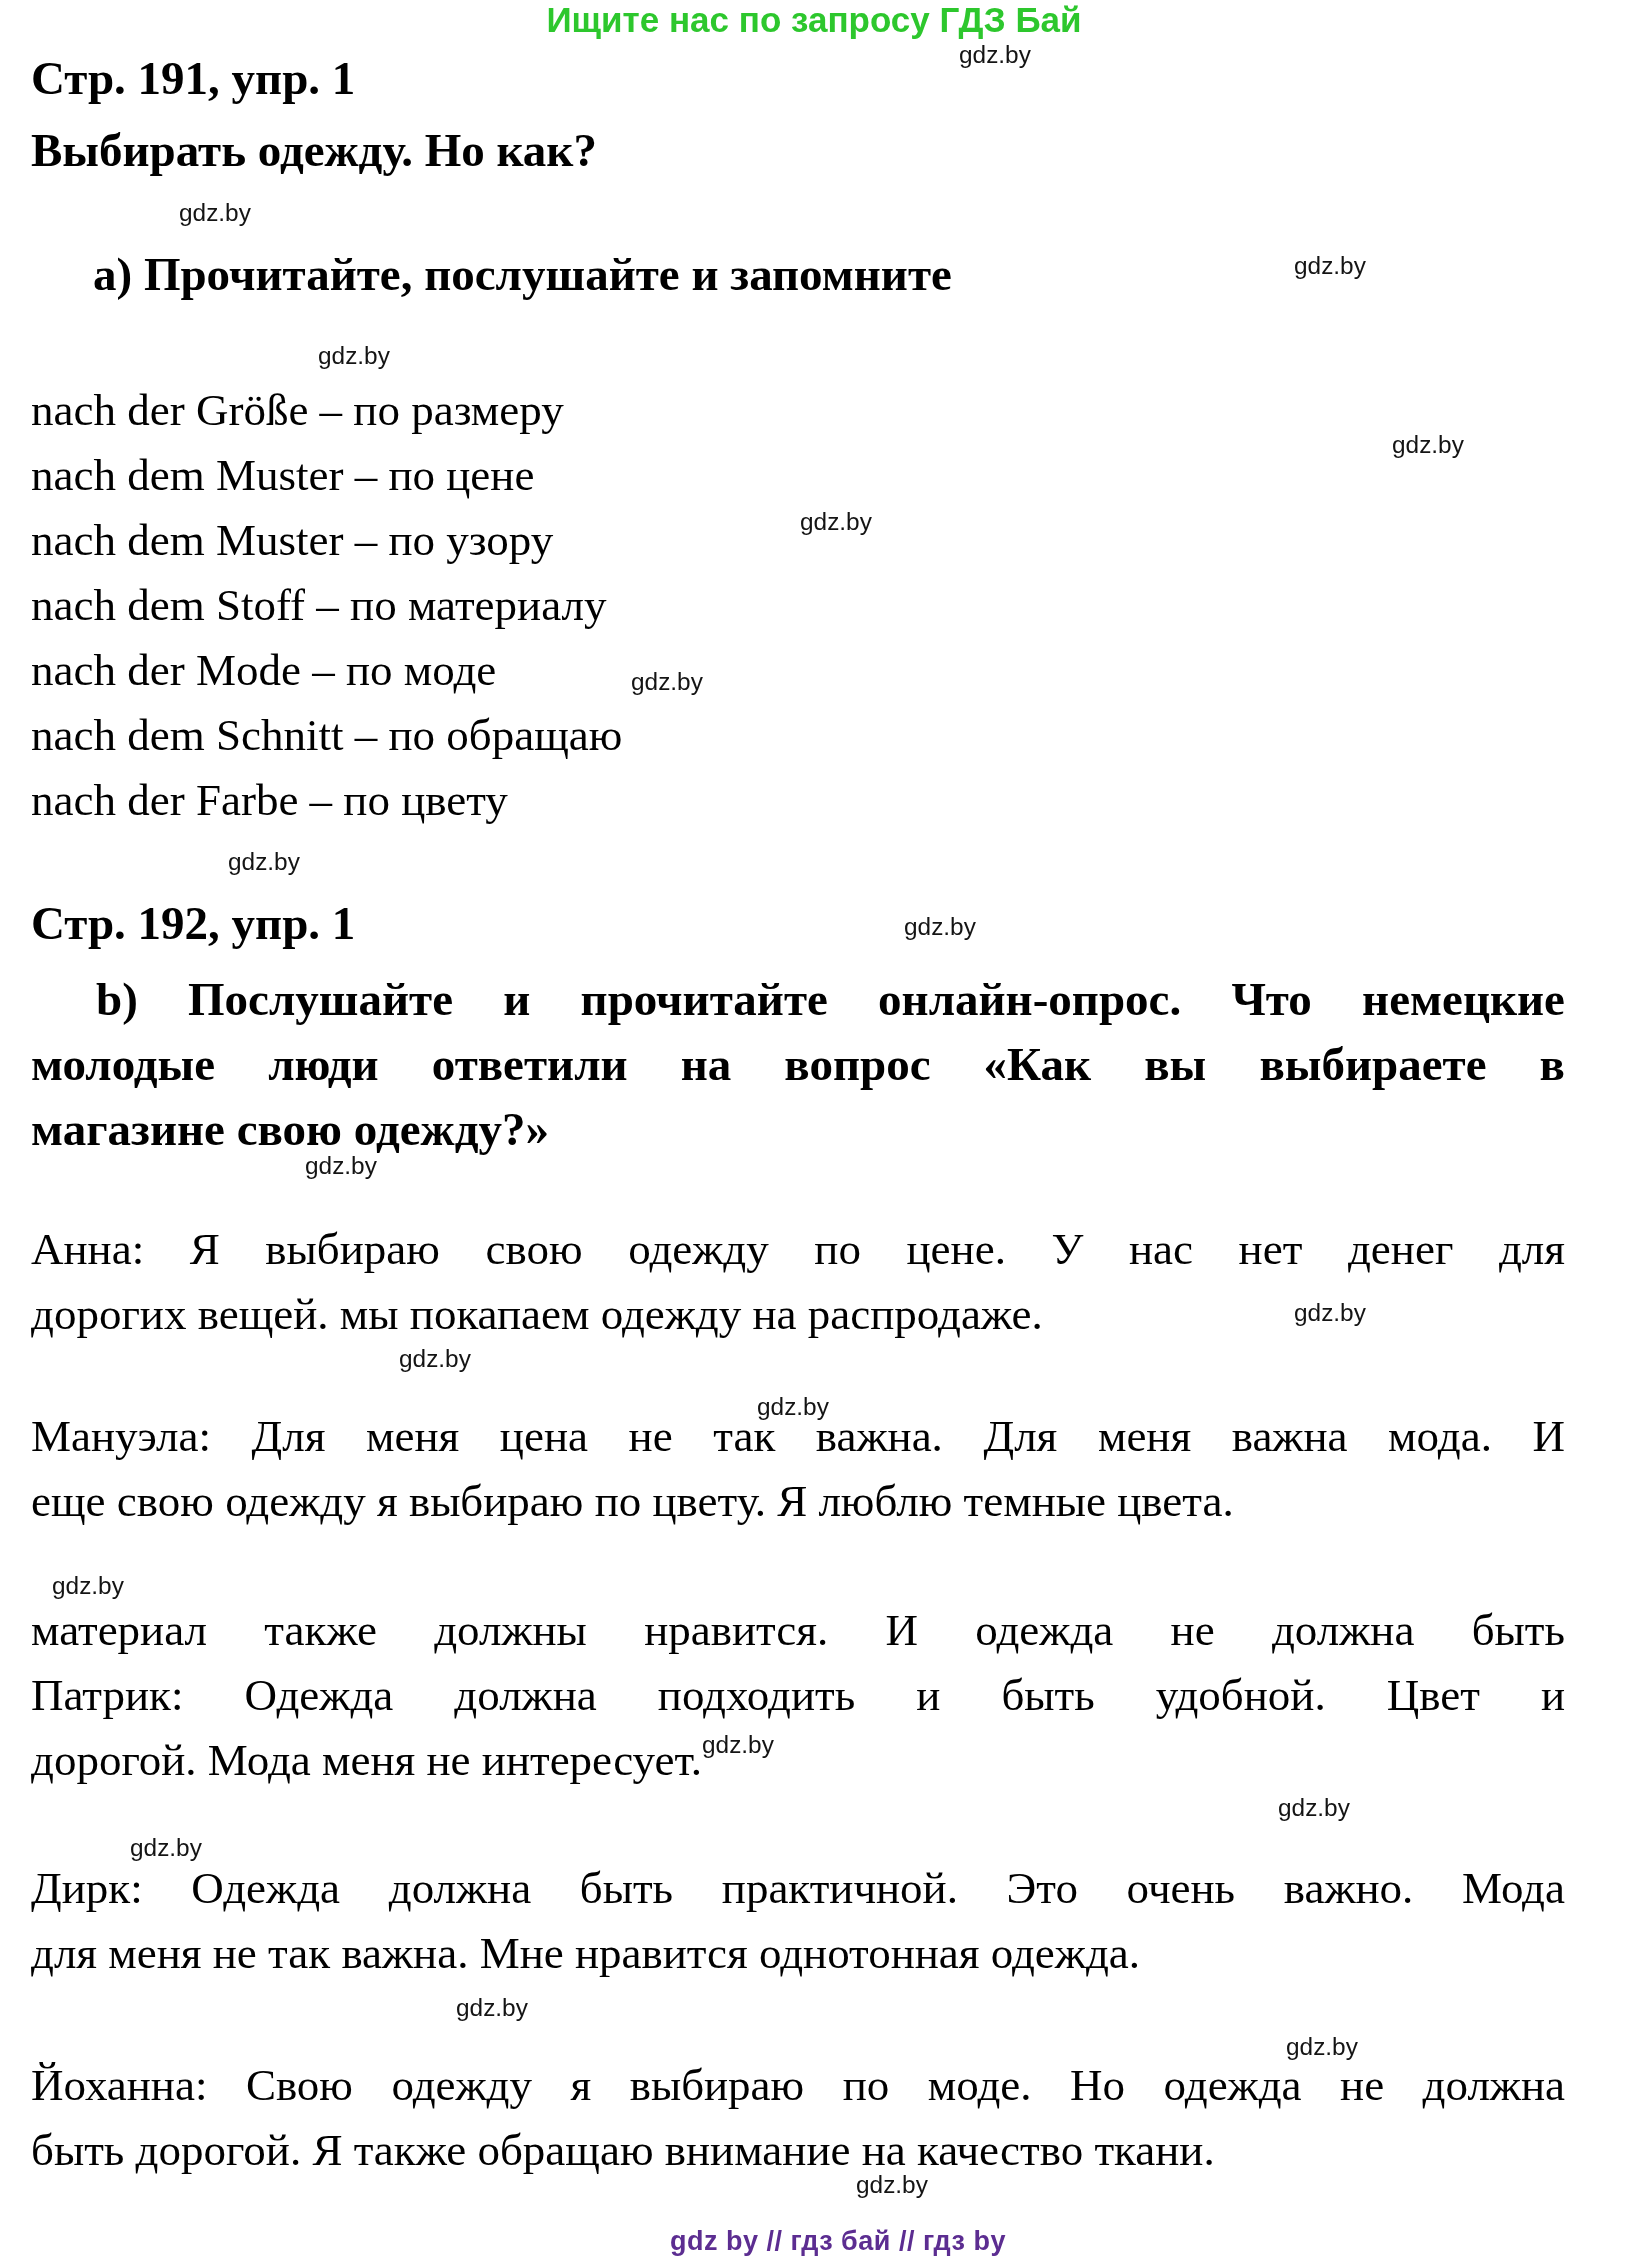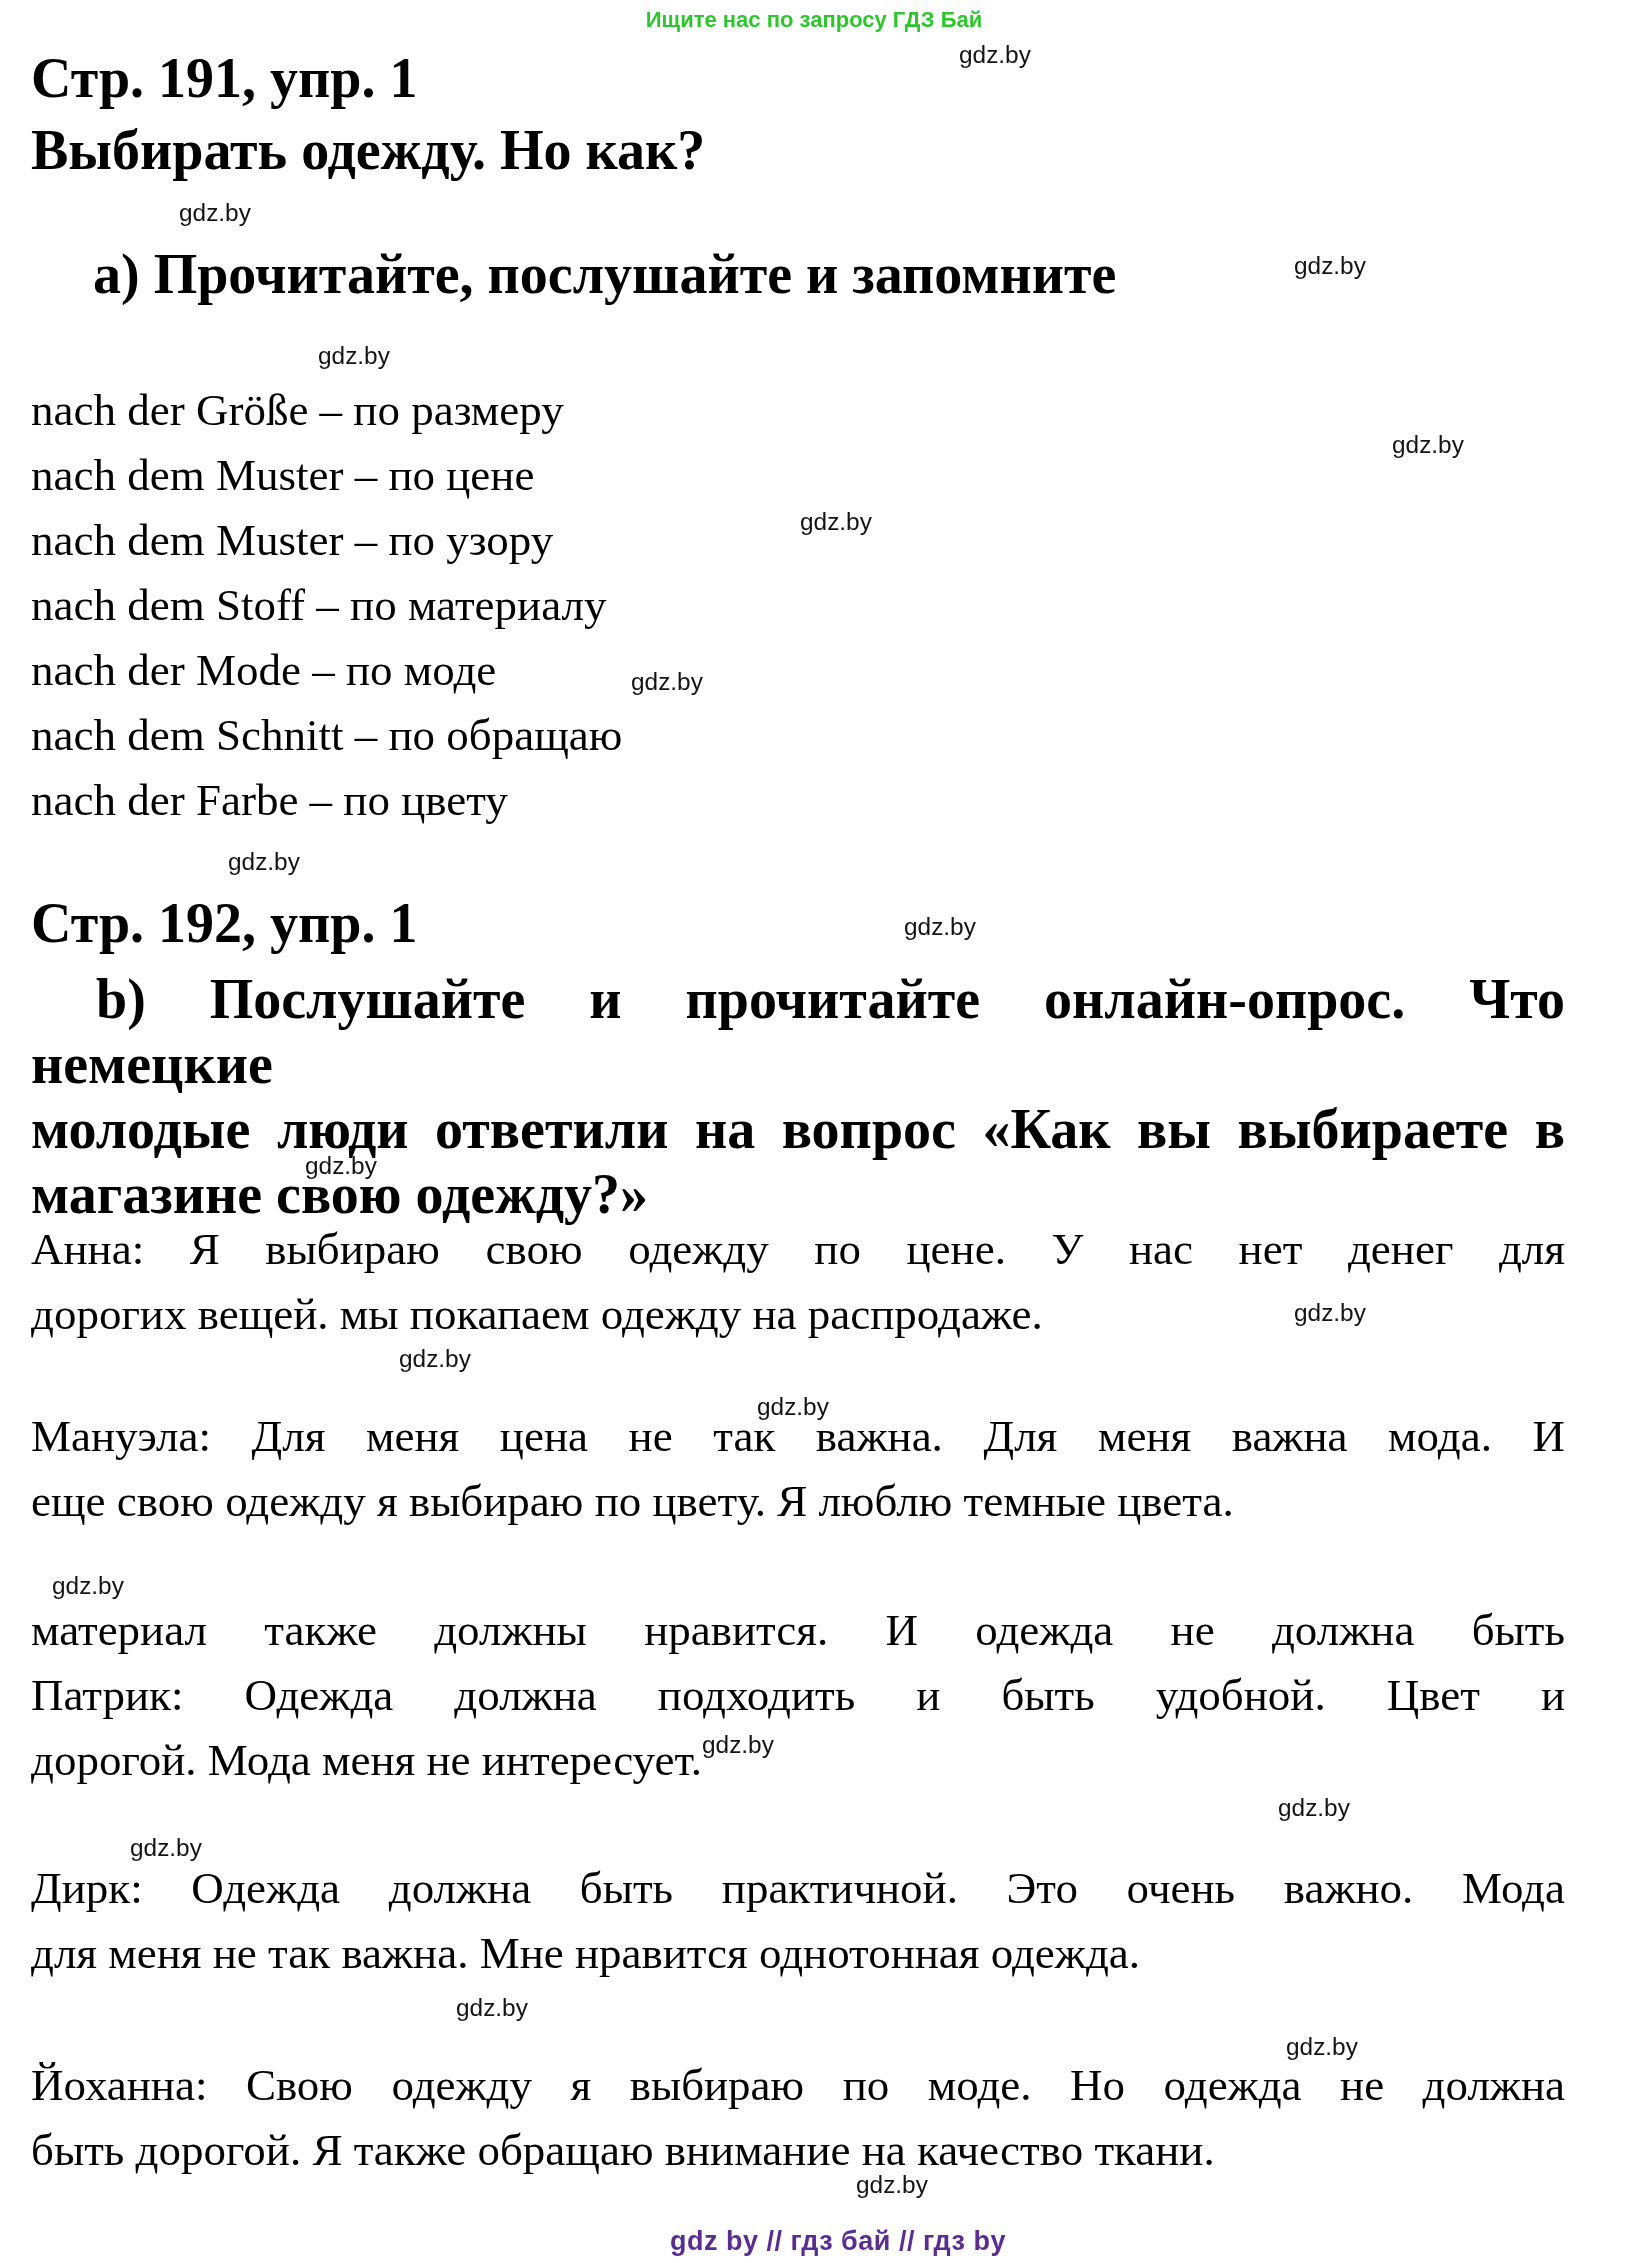--- a/index.html
+++ b/index.html
@@ -9,35 +9,35 @@
     background:#ffffff;
     overflow:hidden;
     font-family:"Liberation Serif","DejaVu Serif",serif;
     color:#000000;
   }
   
   .promo{
     position:absolute;top:1.8px;left:0;width:100%;
     text-align:center;
     font-family:"Liberation Sans","DejaVu Sans",sans-serif;
-    font-size:22px;line-height:36px;font-weight:bold;
+    font-size:35px;line-height:36px;font-weight:bold;
   }
   
   .wm{
     position:absolute;
     font-family:"Liberation Sans","DejaVu Sans",sans-serif;
     font-size:24.4px;line-height:24.4px;color:#141414;
     white-space:nowrap;
   }
   
   .tb{
     position:absolute;left:31px;width:1534px;
     font-size:45px;line-height:65px;
   }
-  .bold{font-weight:bold;font-size:56px;}
+  .bold{font-weight:bold;font-size:47px;}
   .tline{width:100%;}
   .jl{text-align:justify;text-align-last:justify;}
   .ll{text-align:right;text-align-last:left;}
   .ind{text-indent:65px;}
   .ind-a{padding-left:62px;}
   #b-title1{top:46px;}
   #b-title2{top:118px;}
   #b-task-a{top:242px;}
   #b-vocab{top:378px;}
   #b-title3{top:891px;}

